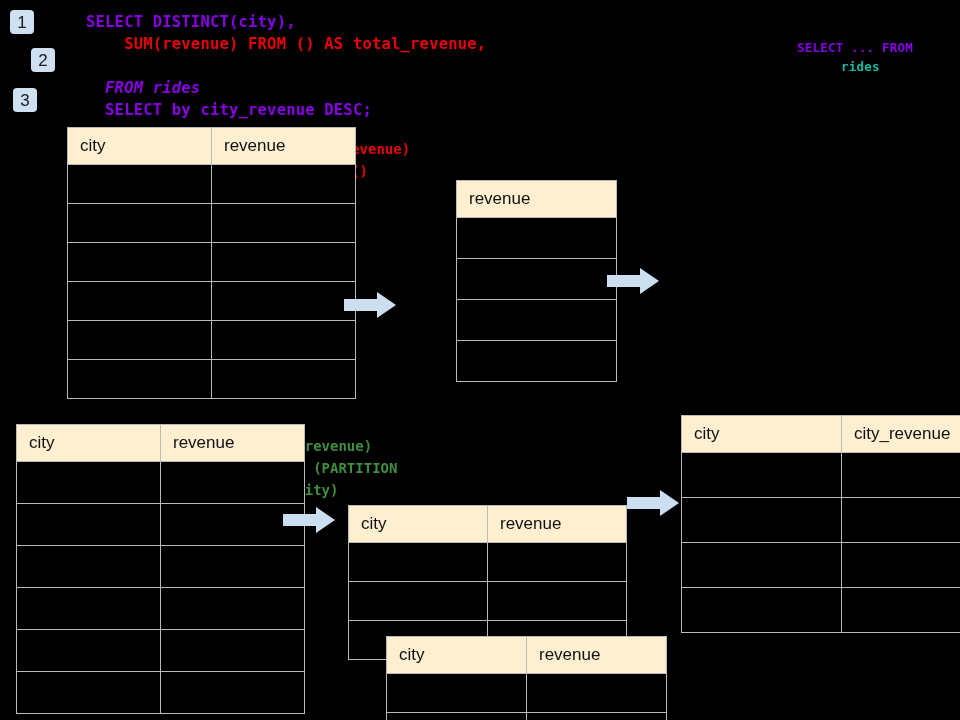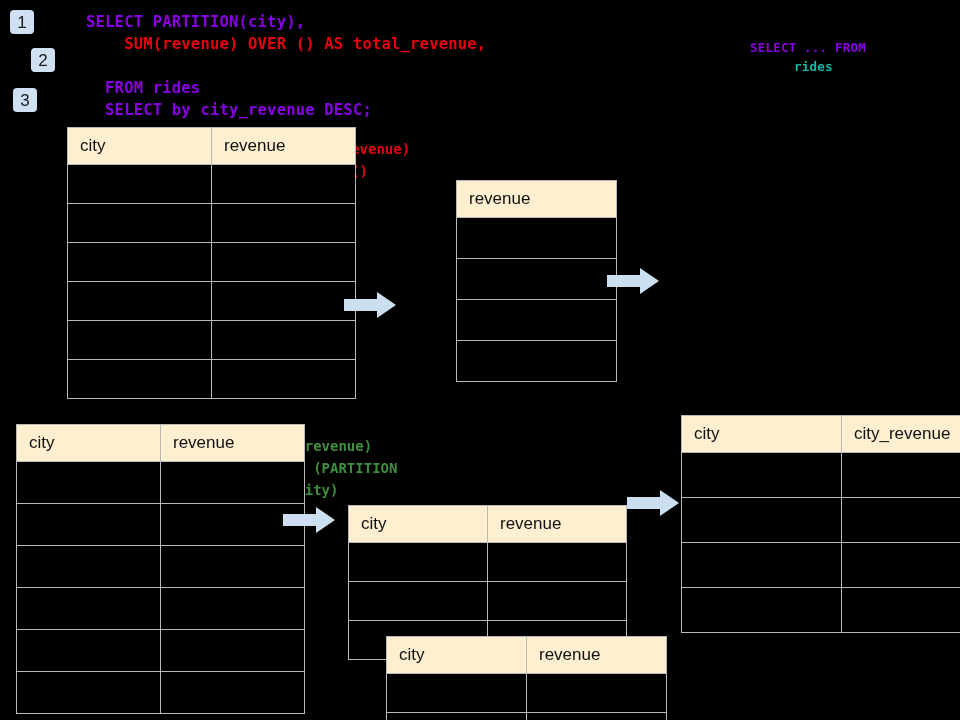--- a/index.html
+++ b/index.html
@@ -10,21 +10,21 @@
 
   
   .badge{position:absolute;background:#cfe0f3;color:#1a1a1a;
          font-family:"Liberation Sans",sans-serif;font-size:17px;
          border-radius:4px;display:flex;align-items:center;justify-content:center;
          width:24px;height:24px;line-height:1;}
 
   
   .code{position:absolute;font-family:"DejaVu Sans Mono",monospace;
         font-size:15.5px;font-weight:bold;white-space:pre;letter-spacing:.2px;}
-  .code.small{font-size:12.5px;line-height:19px;}
+  .code.small{font-size:12.5px;line-height:19px;margin-left:47px;}
 
   
   .anno{position:absolute;font-family:"DejaVu Sans Mono",monospace;
         font-size:14px;font-weight:bold;white-space:pre;line-height:22px;}
 
   
   .tbl{position:absolute;border-collapse:collapse;background:#000;
        table-layout:fixed;}
   .tbl th,.tbl td{border:1px solid #b9b9b9;padding:0;
                   font-family:"Liberation Sans",sans-serif;}
@@ -37,23 +37,23 @@
 </style>
 </head>
 <body>
 
 <div class="stage">
 
   <div class="badge" style="left:10px;top:10px;">1</div>
   <div class="badge" style="left:31px;top:48px;">2</div>
   <div class="badge" style="left:13px;top:88px;">3</div>
 
-  <div class="code" style="left:86px;top:13px;color:#8a00e6;">SELECT PARTITION(city),</div>
-  <div class="code" style="left:86px;top:35px;color:#e8000d;">    SUM(revenue) OVER () AS total_revenue,</div>
-  <div class="code" style="left:86px;top:79px;color:#8a00e6;">  FROM rides</div>
+  <div class="code" style="left:86px;top:13px;color:#8a00e6;">SELECT DISTINCT(city),</div>
+  <div class="code" style="left:86px;top:35px;color:#e8000d;">    SUM(revenue) FROM () AS total_revenue,</div>
+  <div class="code" style="left:86px;top:79px;color:#8a00e6;font-style:italic;">  FROM rides</div>
   <div class="code" style="left:86px;top:101px;color:#8a00e6;">  SELECT by city_revenue DESC;</div>
 
   <div class="code small" style="left:750px;top:38px;color:#8a00e6;">SELECT ... FROM</div>
   <div class="code small" style="left:794px;top:57px;color:#14b8a6;">rides</div>
 
   <div class="anno" style="left:309px;top:138px;color:#e8000d;">SUM(revenue)</div>
   <div class="anno" style="left:309px;top:160px;color:#e8000d;">OVER ()</div>
 
   <div class="anno" style="left:271px;top:435px;color:#3f8f3f;">SUM(revenue)</div>
   <div class="anno" style="left:271px;top:457px;color:#3f8f3f;">OVER (PARTITION</div>

